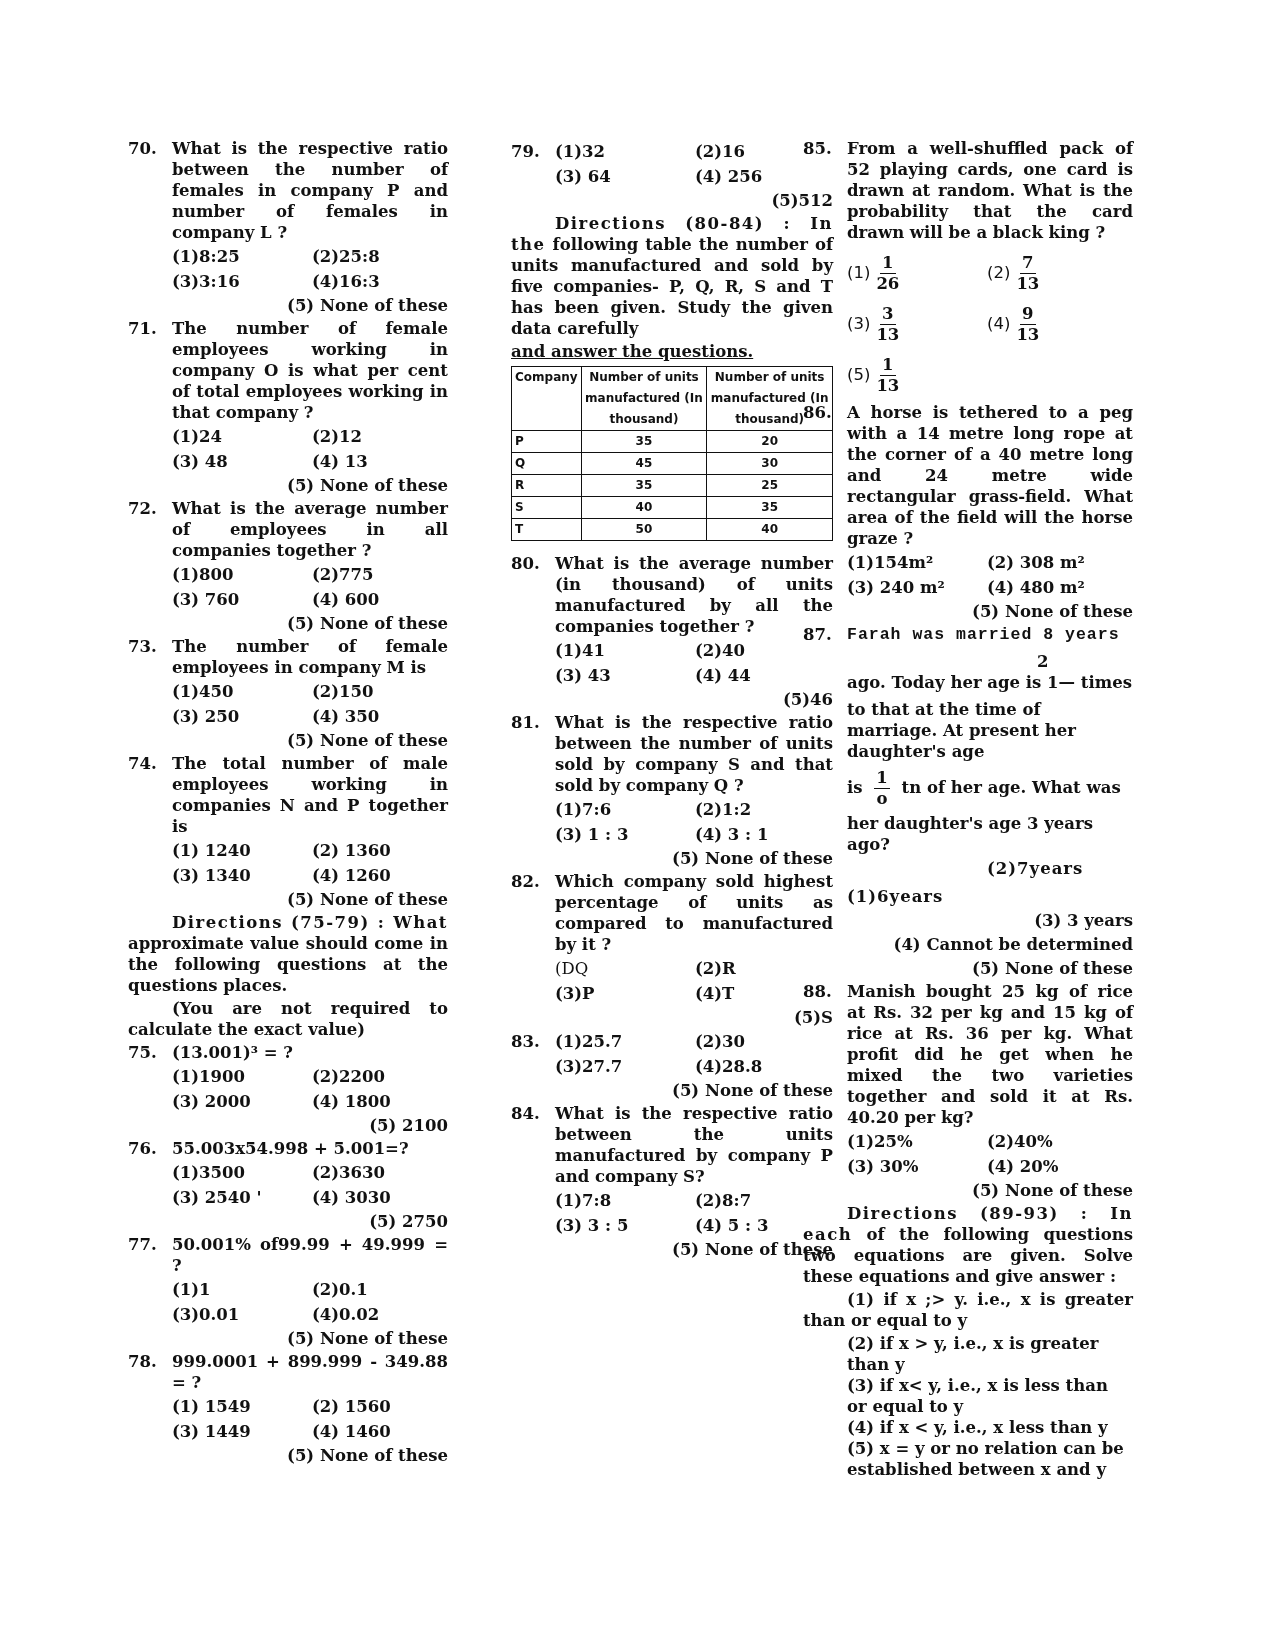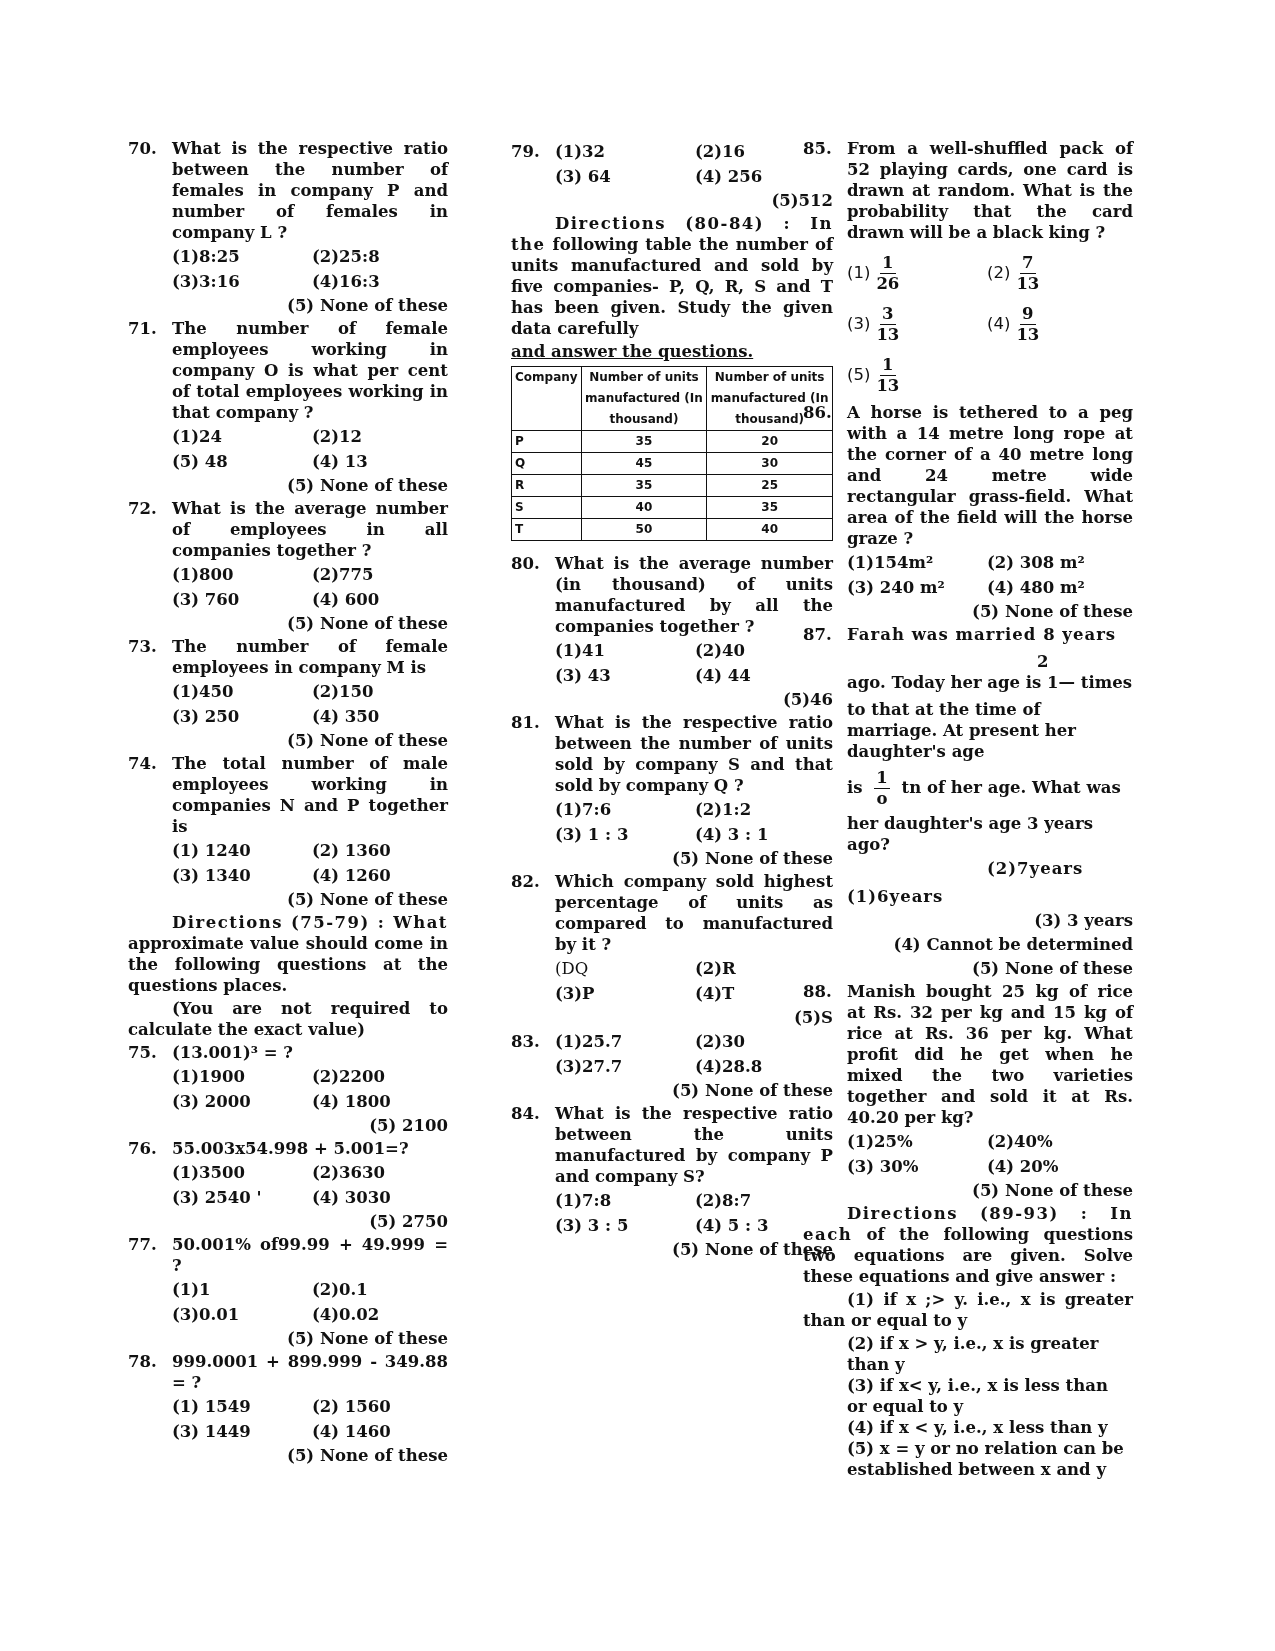--- a/index.html
+++ b/index.html
@@ -51,21 +51,21 @@
     </div>
     <div class="opt5">(5) None of these</div>
   </div>
 
   <div class="q">
     <span class="qnum">71.</span>
     <div class="qtext">The number of female employees working in company O is what per cent of total employees working in that company ?</div>
     <div class="opts">
       <span>(1)24</span>
       <span>(2)12</span>
-      <span>(5) 48</span>
+      <span>(3) 48</span>
       <span>(4) 13</span>
     </div>
     <div class="opt5">(5) None of these</div>
   </div>
 
   <div class="q">
     <span class="qnum">72.</span>
     <div class="qtext">What is the average number of employees in all companies together ?</div>
     <div class="opts">
       <span>(1)800</span>
@@ -311,21 +311,21 @@
       <span>(1)154m²</span>
       <span>(2) 308 m²</span>
       <span>(3) 240 m²</span>
       <span>(4) 480 m²</span>
     </div>
     <div class="opt5">(5) None of these</div>
   </div>
 
   <div class="q">
     <span class="qnum">87.</span>
-    <div class="qtext" style="letter-spacing:1px;">Farah was married  8 years</div>
+    <div class="qtext" style="letter-spacing:1px;font-family:Liberation Mono, monospace;">Farah was married  8 years</div>
     <div style="padding-left:190px; margin-top:6px;">2</div>
     <div>ago. Today her age is 1—  times</div>
     <div style="margin-top:6px;">to that at the time of marriage. At present her daughter's age</div>
     <div style="margin-top:6px;">
       <span>is</span>
       <span class="frac" style="margin:0 6px;">
           <span class="num">1</span>
           <span>o</span>
         </span>
       <span>tn  of her age. What was</span>

